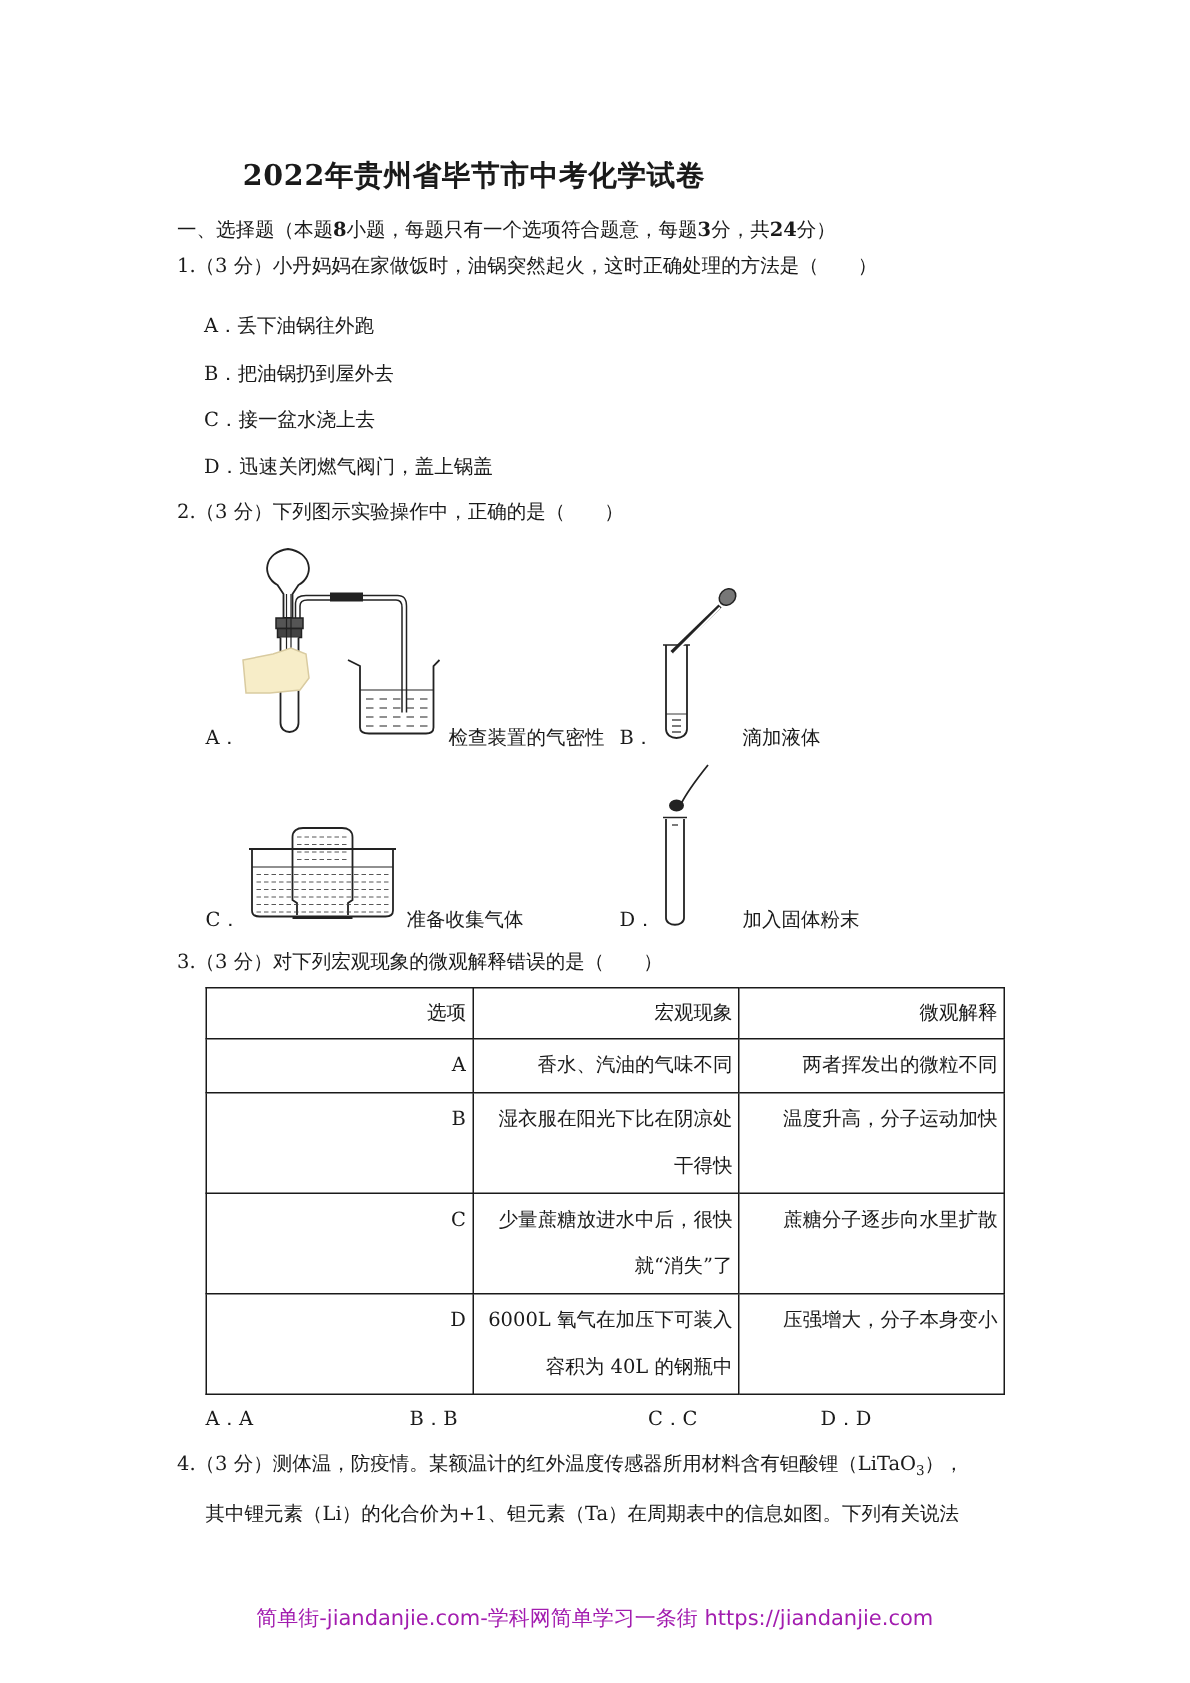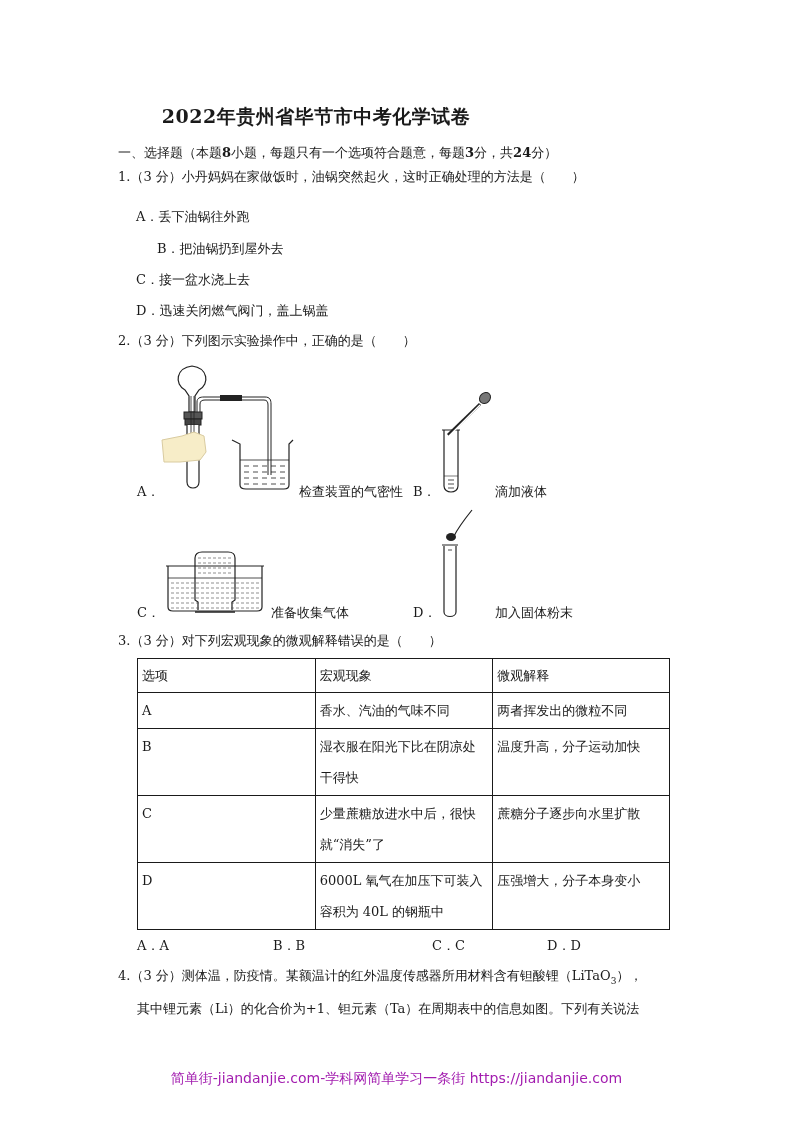--- a/index.html
+++ b/index.html
@@ -16,21 +16,21 @@
     .section { left: 118px; top: 144px; font-size: 13px; }
     .section b { font-weight: bold; }
     .q { font-size: 13px; }
     .opt { font-size: 13px; }
     .figlabel { font-size: 13px; }
     table.qtable {
       position: absolute; left: 137px; top: 658px; width: 533px;
       border-collapse: collapse; font-size: 13px;
     }
     table.qtable td {
-      border: 1px solid #1a1a1a; text-align: left; vertical-align: top;
+      border: 1px solid #1a1a1a; text-align: right; vertical-align: top;
       padding: 0 4px; line-height: 31px;
     }
     table.qtable tr.hdr td { height: 33px; vertical-align: middle; }
     table.qtable tr.r1 td { height: 35px; vertical-align: middle; }
     table.qtable tr.r2 td { height: 64px; padding-top: 2px; }
     table.qtable tr.r3 td { height: 64px; padding-top: 2px; }
     table.qtable tr.r4 td { height: 64px; padding-top: 2px; }
     .footer {
       left: 0; width: 793px; top: 1070px; text-align: center;
       font-family: "DejaVu Sans", "Liberation Sans", sans-serif;
@@ -42,21 +42,21 @@
 <body>
 
 <div class="abs title">2022年贵州省毕节市中考化学试卷</div>
 
 <div class="abs section">
   <span>一、选择题（本题</span><b>8</b><span>小题，每题只有一个选项符合题意，每题</span><b>3</b><span>分，共</span><b>24</b><span>分）</span>
 </div>
 
 <div class="abs q" style="left:118px; top:168px;">1.（3 分）小丹妈妈在家做饭时，油锅突然起火，这时正确处理的方法是（　　）</div>
 <div class="abs opt" style="left:136px; top:208px;">A．丢下油锅往外跑</div>
-<div class="abs opt" style="left:136px; top:240px;margin-left:21px;">B．把油锅扔到屋外去</div>
+<div class="abs opt" style="left:136px; top:240px;">B．把油锅扔到屋外去</div>
 <div class="abs opt" style="left:136px; top:271px;">C．接一盆水浇上去</div>
 <div class="abs opt" style="left:136px; top:302px;">D．迅速关闭燃气阀门，盖上锅盖</div>
 
 <div class="abs q" style="left:118px; top:332px;">2.（3 分）下列图示实验操作中，正确的是（　　）</div>
 
 <svg style="left:160px; top:360px;" width="140" height="135" viewBox="0 0 140 135">
 
   <path d="M25 30 C14 24 16 8 32 6 C48 8 50 24 39 30 L35 36 L35 52 L29 52 L29 36 Z" fill="#fff" stroke="#222" stroke-width="1.2"></path>
 
   <rect x="24" y="52" width="18" height="7" fill="#555" stroke="#222"></rect>

